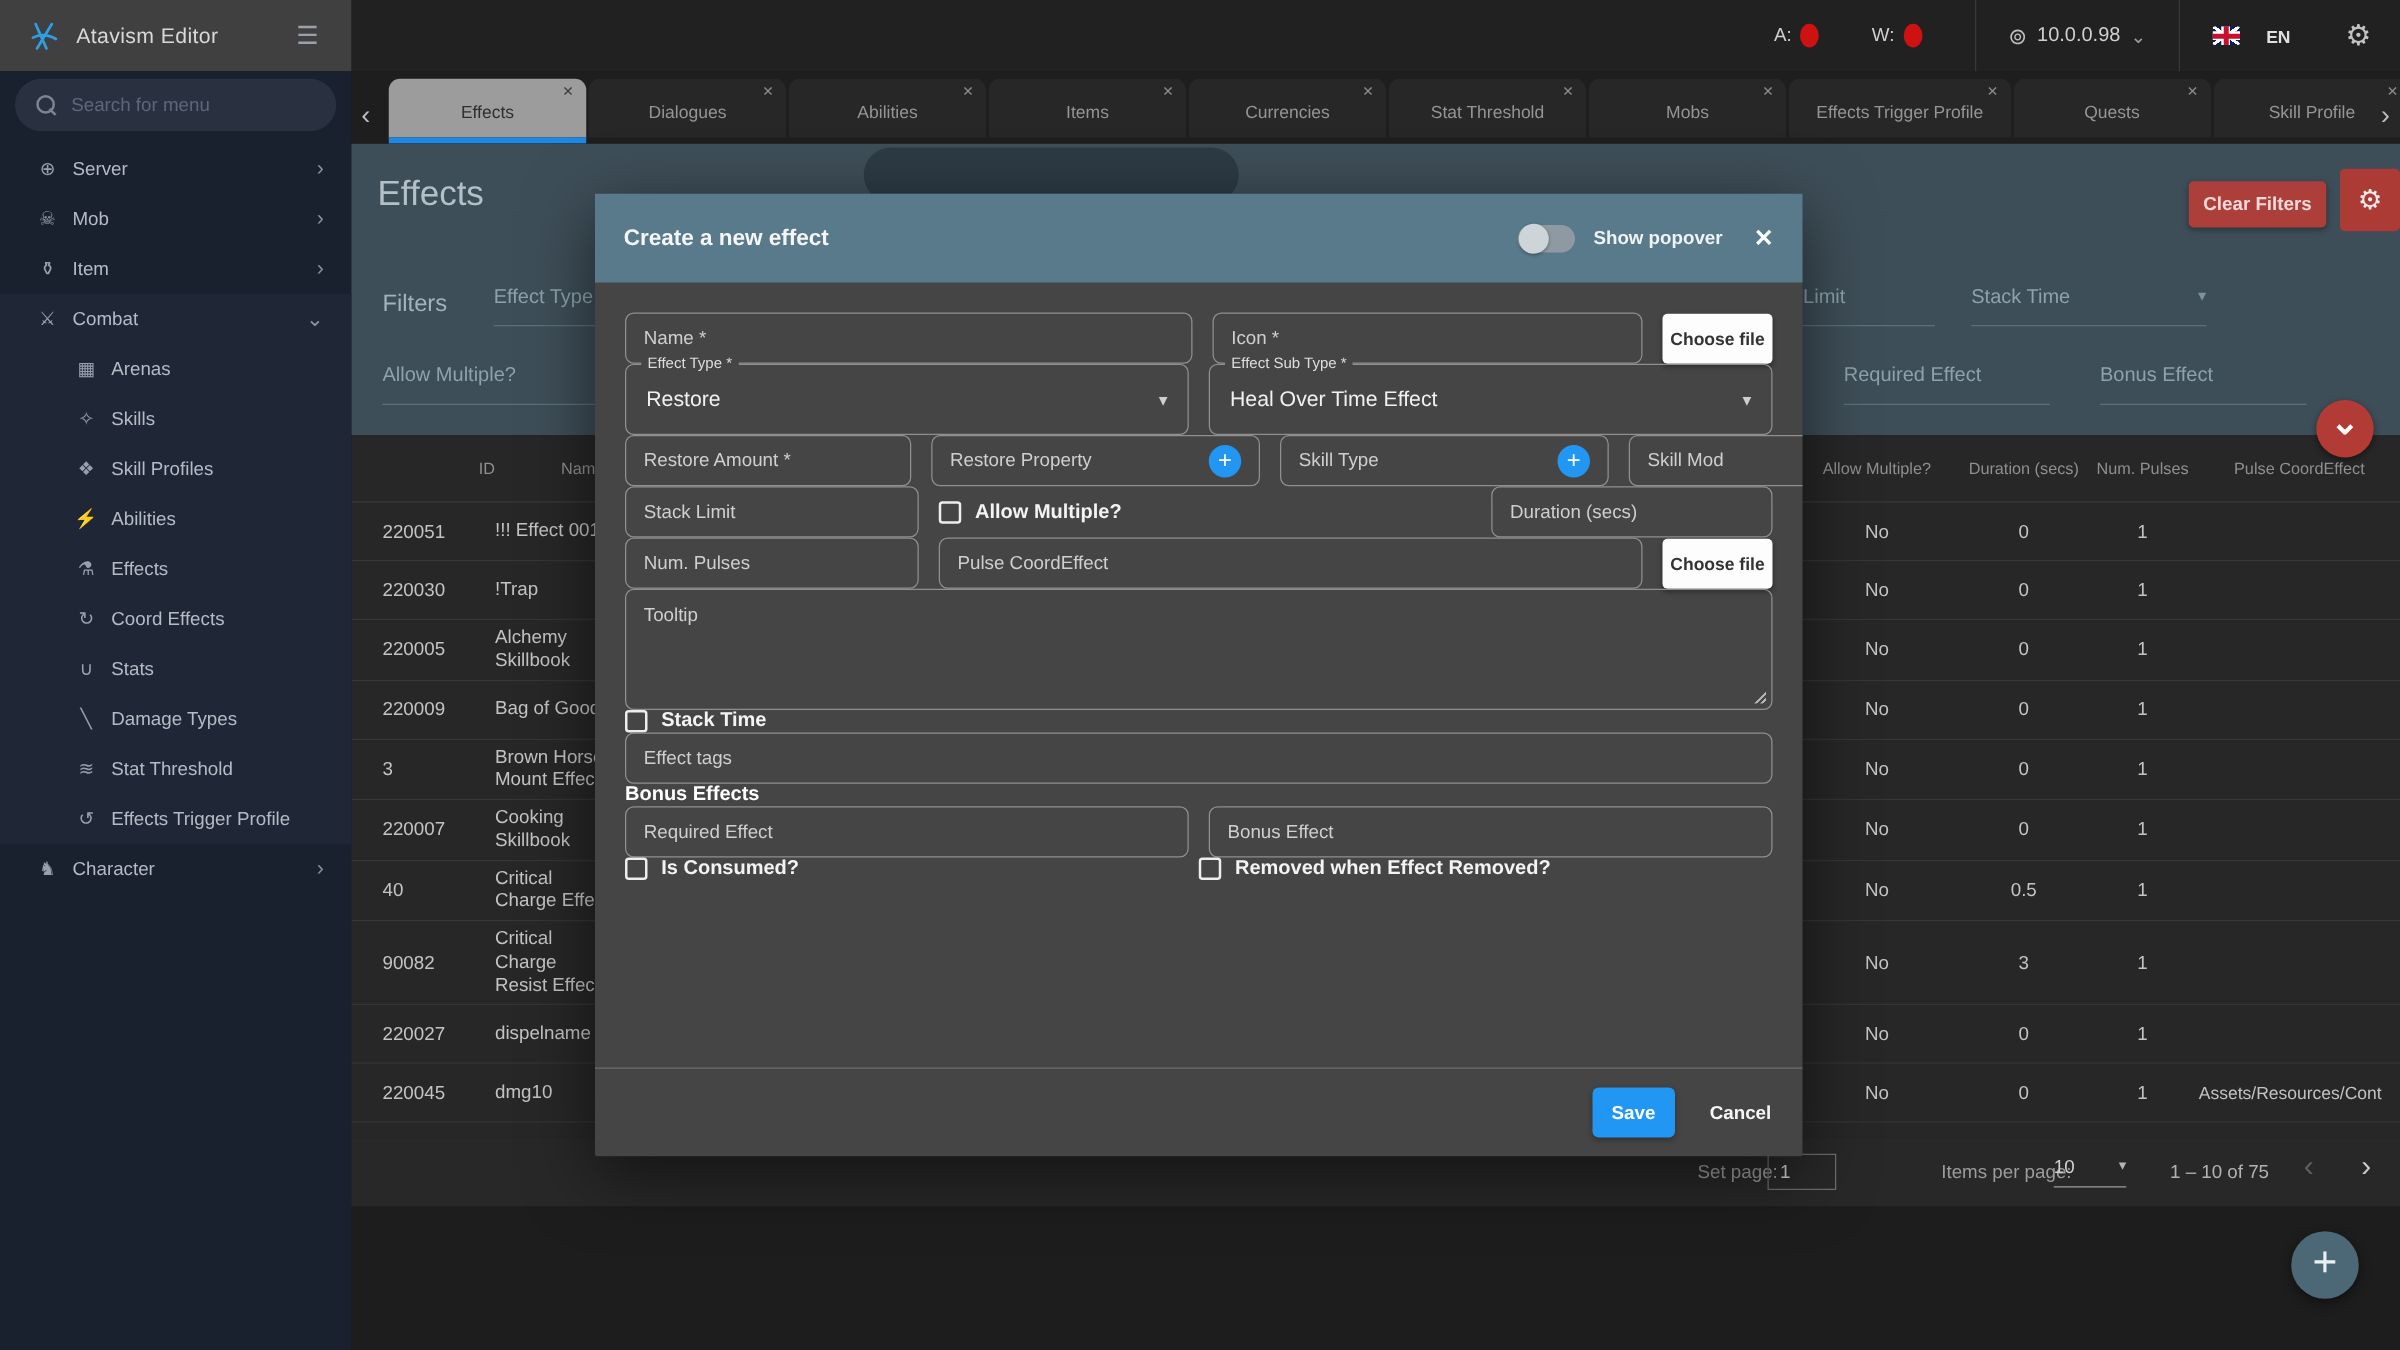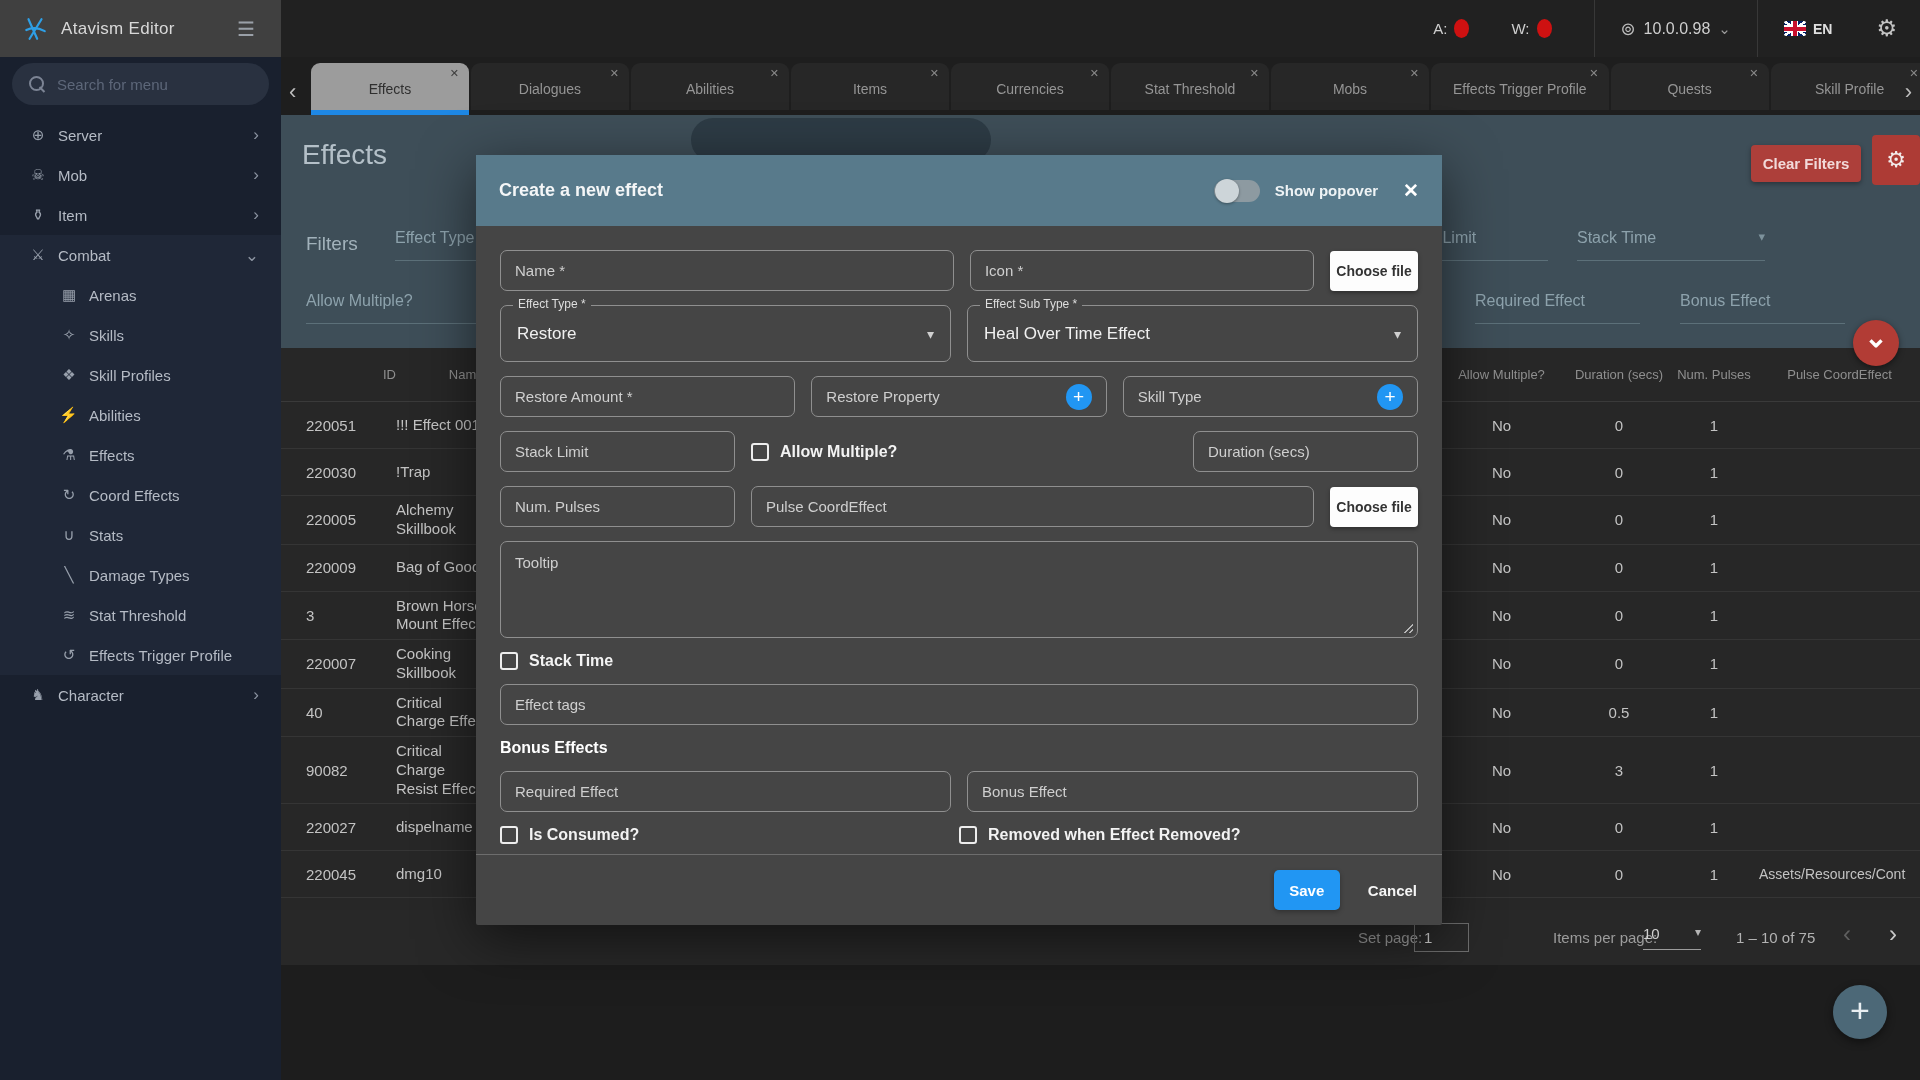--- a/index.html
+++ b/index.html
@@ -13,21 +13,21 @@
     padding-left:22px;position:relative;flex:none}
   .brand-title{color:#d8d8d8;font-size:17px;margin-left:13px;letter-spacing:.3px}
   .hamburger{position:absolute;right:26px;color:#9aa0a8;font-size:20px;cursor:pointer}
   .topbar-right{margin-left:auto;display:flex;align-items:center;height:100%}
   .status{display:flex;align-items:center;gap:7px;color:#cfcfcf;font-size:15px;margin-right:42px}
   .dot{width:15px;height:19px;border-radius:50%;background:#ce1111}
   .tb-div{width:1px;height:57px;background:#383838}
   .ip-box{display:flex;align-items:center;gap:8px;color:#cfcfcf;font-size:16px;margin:0 26px}
   .person-ic{font-size:18px;color:#bdbdbd}
   .dd-arrow{font-size:15px;color:#9e9e9e}
-  .lang-box{display:flex;align-items:center;gap:7px;margin:0 26px;color:#e0e0e0;font-size:14px;font-weight:700}
+  .lang-box{display:flex;align-items:center;gap:21px;margin:0 26px;color:#e0e0e0;font-size:14px;font-weight:700}
   .flag{width:22px;height:15px;border-radius:2px;background-color:#012169;background-repeat:no-repeat;
     background-image:
       linear-gradient(#C8102E,#C8102E),linear-gradient(#C8102E,#C8102E),
       linear-gradient(#fff,#fff),linear-gradient(#fff,#fff),
       linear-gradient(to bottom right,transparent 45%,#fff 45%,#fff 55%,transparent 55%),
       linear-gradient(to bottom left,transparent 45%,#fff 45%,#fff 55%,transparent 55%);
     background-size:4px 100%,100% 4px,7px 100%,100% 7px,100% 100%,100% 100%;
     background-position:center,center,center,center,0 0,0 0}
   .tb-gear{color:#c3c3c3;font-size:23px;margin:0 23px 0 18px;cursor:pointer}
 
@@ -129,21 +129,21 @@
   .modal{position:absolute;left:476px;top:155px;width:966px;height:770px;background:#454545;z-index:20;
     box-shadow:0 14px 55px rgba(0,0,0,.55);display:flex;flex-direction:column;border-radius:2px}
   .modal-header{height:71px;background:#587a8b;display:flex;align-items:center;padding:0 23px;flex:none}
   .modal-title{color:#f4f6f7;font-size:18px;font-weight:600}
   .mh-right{margin-left:auto;display:flex;align-items:center;gap:15px}
   .toggle{width:46px;height:22px;border-radius:11px;background:#8d9aa1;position:relative;cursor:pointer}
   .toggle::after{content:"";position:absolute;left:1px;top:-1px;width:24px;height:24px;border-radius:50%;
     background:#cdd5d9;box-shadow:0 1px 3px rgba(0,0,0,.35)}
   .show-popover{color:#eef3f5;font-size:15px;font-weight:600}
   .modal-x{color:#fff;font-size:19px;font-weight:700;margin-left:10px;cursor:pointer}
-  .modal-body{flex:1;padding:24px 24px 0;display:flex;flex-direction:column;gap:14px;overflow:hidden}
+  .modal-body{flex:1;padding:24px 24px 0;display:flex;flex-direction:column;gap:0;overflow:hidden}
   .mrow{display:flex;gap:16px;align-items:center}
   .mi{height:41px;border:1px solid #8f8f8f;border-radius:7px;display:flex;align-items:center;
     padding:0 14px;gap:8px}
   .mi input{flex:1;min-width:0;background:transparent;border:none;outline:none;color:#d9d9d9;font-size:15px}
   .mi input::placeholder,.ta-wrap textarea::placeholder{color:#cfcfcf;opacity:1}
   .flex1{flex:1}.flex135{flex:1.35}
   .w235{flex:none;width:235px}.w225{flex:none;width:225px}
   .choose-file{flex:none;width:88px;height:40px;background:#fdfdfd;border-radius:4px;color:#333;
     font-size:14px;font-weight:700;display:flex;align-items:center;justify-content:center;cursor:pointer;
     box-shadow:0 2px 4px rgba(0,0,0,.35)}
@@ -538,20 +538,23 @@
         <span class="plus-badge">
             <span>+</span>
           </span>
       </div>
       <div class="mi flex1">
         <input placeholder="Skill Type" style="">
         <span class="plus-badge">
             <span>+</span>
           </span>
       </div>
+      <div class="mi flex1">
+        <input placeholder="Skill Mod" style="">
+      </div>
     </div>
 
     <div class="mrow">
       <div class="mi w235">
         <input placeholder="Stack Limit" style="">
       </div>
       <div class="cbrow">
         <span class="cb"></span>
         <span>Allow Multiple?</span>
       </div>

